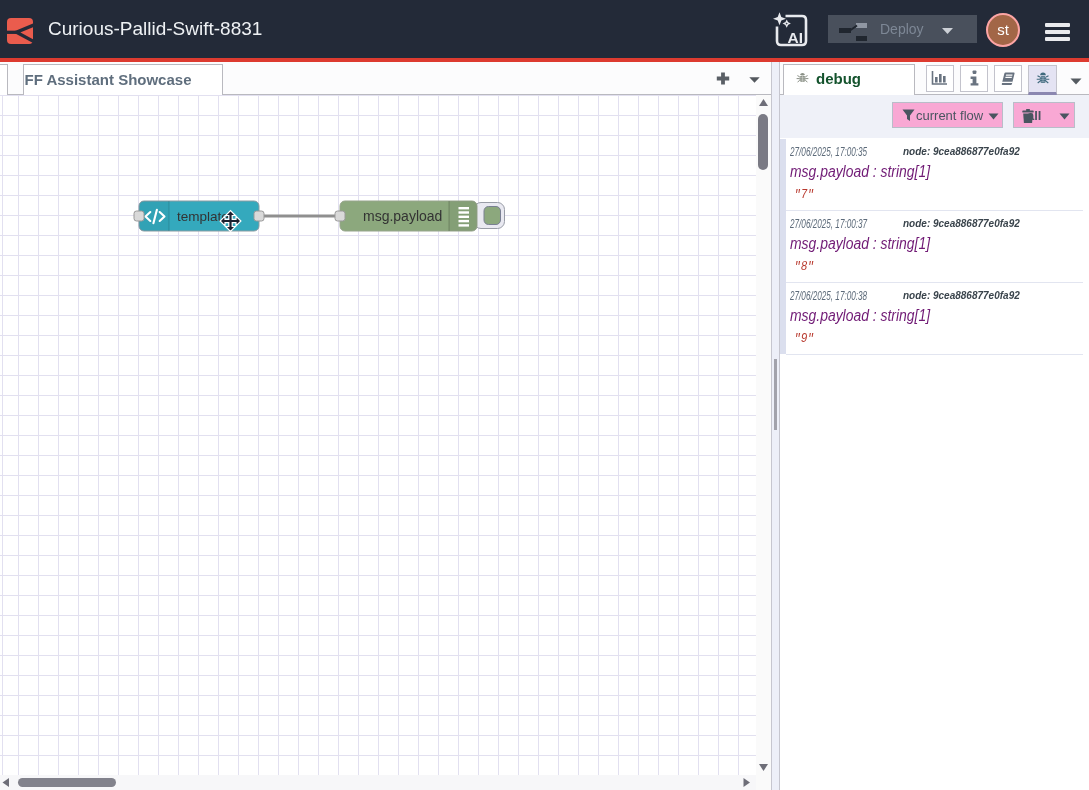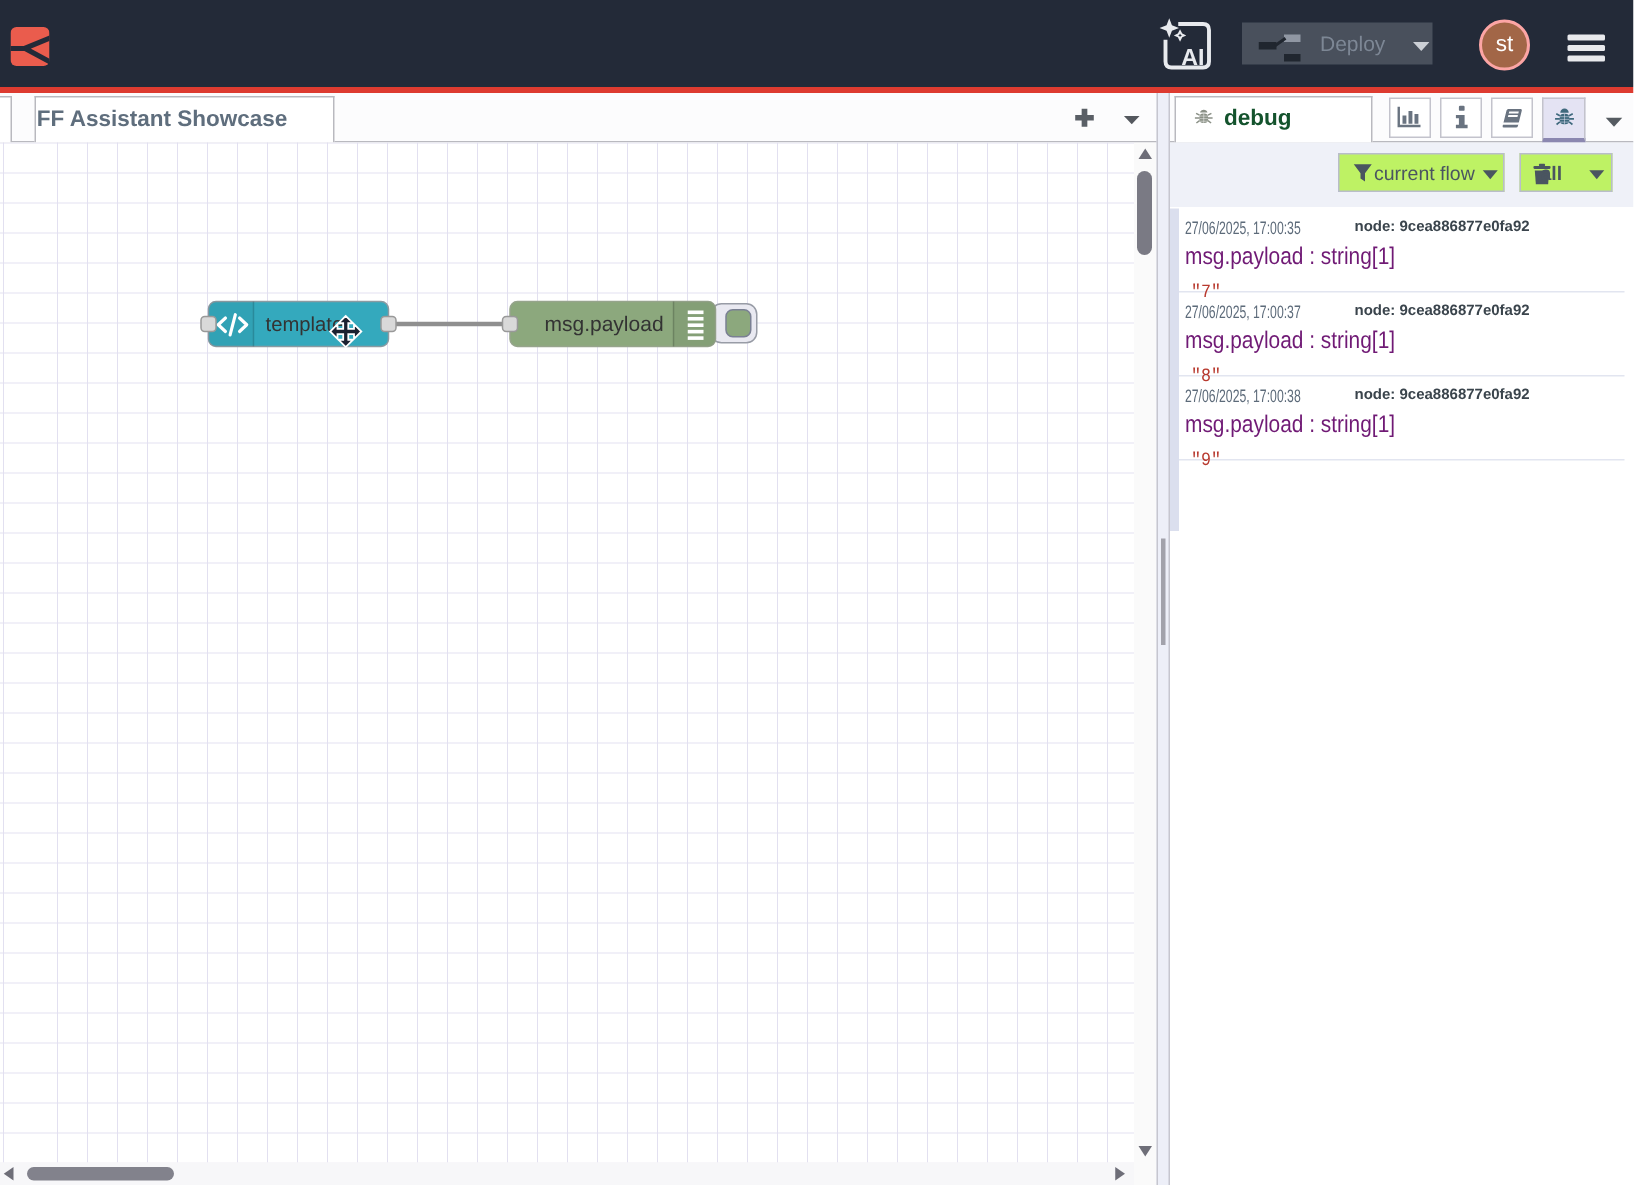--- a/index.html
+++ b/index.html
@@ -5,21 +5,21 @@
   * { margin:0; padding:0; box-sizing:border-box; }
   html,body { width:1089px; height:790px; overflow:hidden; background:#fff;
     font-family:"Liberation Sans", sans-serif; }
   .abs { position:absolute; }
   #stage { position:relative; width:1089px; height:790px; }
 
   
   #header { left:0; top:0; width:1089px; height:58px; background:#232a38; }
   #redline { left:0; top:58px; width:1089px; height:4px; background:#dd3b30; }
   #title { left:48px; top:0; height:58px; line-height:58px; color:#eef1f4; font-size:19px; }
-  #deploy { left:828px; top:15px; width:127px; height:28px; background:#49505c; }
+  #deploy { left:828px; top:15px; width:149px; height:28px; background:#49505c; }
   #deploytxt { left:52px; top:0; height:28px; line-height:28px; color:#7d8795; font-size:14px; }
   #avatar { left:986px; top:13px; width:34px; height:34px; border-radius:50%;
      background:#a26647; border:2px solid #fca5a5; color:#fff; font-size:15px;
      text-align:center; line-height:30px; }
   .hbar { left:1045px; width:25px; height:4.6px; border-radius:1px; background:#e9eaed; }
 
   
   #tabbar { left:0; top:62px; width:780px; height:33px; background:#fcfcfd; border-bottom:1px solid #b9b9bf; }
   #tabsliver { left:0; top:64px; width:8px; height:31px; background:#fff; border:1px solid #b9b9bf; border-left:none; border-bottom:none; }
   #tab1 { left:23px; top:64px; width:200px; height:31px; background:#fff; border:1px solid #b9b9bf; border-bottom:none;
@@ -43,46 +43,47 @@
      border-left:1px solid #c6c6cf; border-right:1px solid #c6c6cf; }
   #grip { left:773.5px; top:359px; width:3px; height:71px; background:#a2a2ab; }
 
   
   #sidetabs { left:780px; top:62px; width:309px; height:33px; background:#fcfcfd; border-bottom:1px solid #b9b9bf; }
   #dbgtab { left:783px; top:64px; width:132px; height:31px; background:#fff; border:1px solid #b9b9bf; border-bottom:none; }
   .sbtn { top:65px; width:28px; height:27px; background:#fff; border:1px solid #c3c3cc; }
   #sbtn4 { left:1028px; top:65px; width:29px; height:30px; background:#e4e3f3; border:1px solid #c3c3cc; border-bottom:3px solid #8b87b0; }
 
   #toolbar { left:780px; top:95px; width:309px; height:43px; background:#eff1f8; }
-  .tbtn { top:102px; height:26px; background:#bef264; border:1px solid #b9bdc9; color:#4a5560; font-size:13px; }
+  .tbtn { top:102px; height:26px; background:#f9a8d4; border:1px solid #b9bdc9; color:#4a5560; font-size:13px; }
 
   
   #msgstrip { left:780px; top:139px; width:6px; height:215px; background:#dbdfee; }
   #msgs { left:786px; top:139px; width:297px; }
-  .msg { height:56px; border-bottom:1px solid #e2e5f0; padding:3px 0 14px 4px; position:relative; }
+  .msg { height:72px; border-bottom:1px solid #e2e5f0; padding:3px 0 14px 4px; position:relative;font-style:italic; }
   .meta { height:20px; line-height:20px; font-size:12px; }
   .ts { color:#5d6b7a; display:inline-block; transform:scaleX(0.68); transform-origin:0 50%; }
   .nid { color:#3a444c; font-weight:bold; font-size:10px; position:absolute; left:117px; top:3px; height:20px; line-height:20px; }
   .prop { height:20px; line-height:20px; font-size:16px; color:#701a75; }
   .prop span { display:inline-block; transform:scaleX(0.87); transform-origin:0 50%; }
   .val { height:22px; line-height:22px; margin-top:2px; font-size:12.5px; color:#b8392e;
      font-family:"Liberation Mono", monospace; padding-left:4px; }
   .val span { display:inline-block; transform:scaleX(0.89); transform-origin:0 50%; }
 </style>
 </head>
 <body>
 <div id="stage">
   <div id="header" class="abs"></div>
   <div id="redline" class="abs"></div>
 
   <svg class="abs" style="left:7px; top:18px;" width="26" height="26" viewBox="0 0 26 26">
     <rect x="0" y="0" width="26" height="26" rx="4" fill="#ea5c4d"></rect>
     <path d="M28 6.6 L9.5 14.2 L28 24.2" stroke="#232a38" stroke-width="3.4" fill="none"></path>
     <path d="M-1 14.3 L9.5 14.3" stroke="#232a38" stroke-width="3.3" fill="none"></path>
   </svg>
+  <div id="title" class="abs">Curious-Pallid-Swift-8831</div>
 
   <svg class="abs" style="left:773px; top:12px;" width="36" height="36" viewBox="0 0 36 36">
     <path d="M12.5 4 H29 Q33 4 33 8 V29 Q33 33 29 33 H8 Q4 33 4 29 V14.5" fill="none" stroke="#e8eaee" stroke-width="2.6"></path>
     <path d="M6.5 0.2 L8.3 4.9 L13 6.7 L8.3 8.5 L6.5 13.2 L4.7 8.5 L0 6.7 L4.7 4.9 Z" fill="#e8eaee"></path>
     <path d="M13.7 8.9 L14.6 10.7 L16.4 11.6 L14.6 12.5 L13.7 14.3 L12.8 12.5 L11 11.6 L12.8 10.7 Z" fill="none" stroke="#e8eaee" stroke-width="1.3"></path>
     <text x="14.5" y="31" fill="#e8eaee" font-size="15.5" font-weight="bold" font-family="Liberation Sans">AI</text>
   </svg>
 
   <div id="deploy" class="abs">
     <svg class="abs" style="left:11px; top:7px;" width="30" height="20" viewBox="0 0 30 20">

